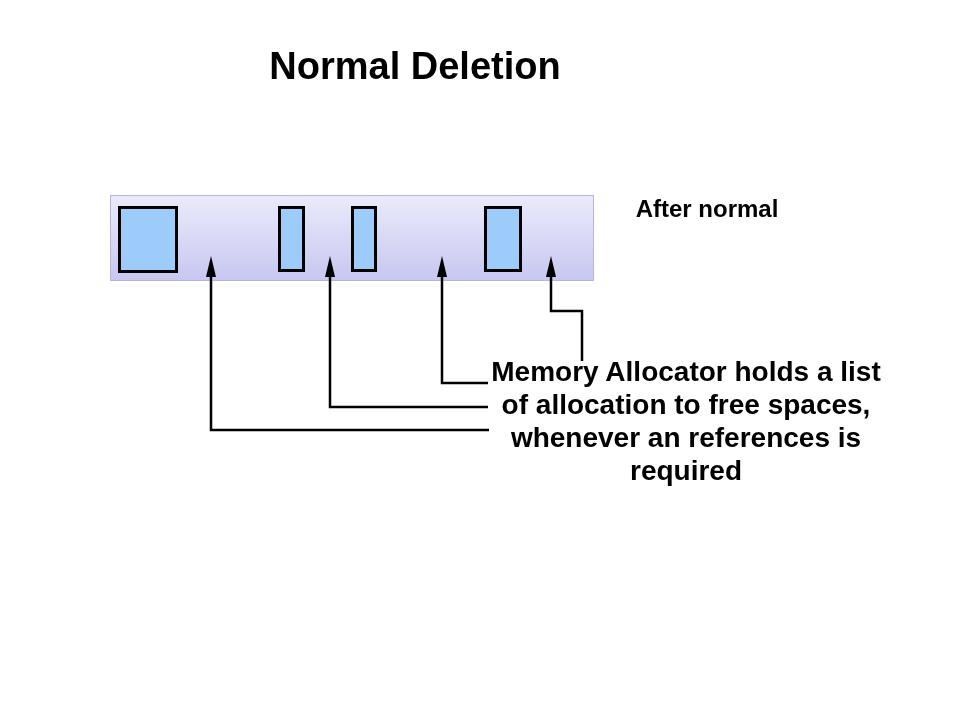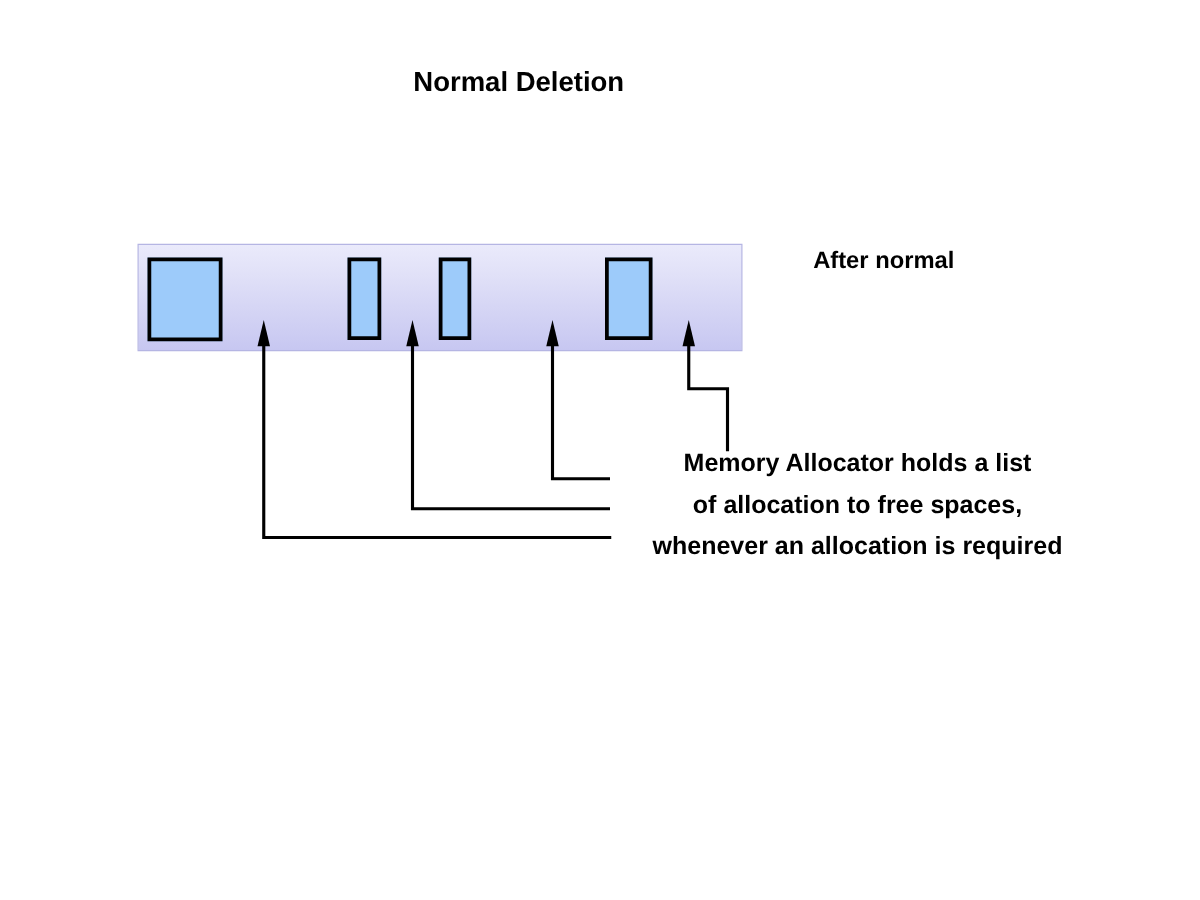--- a/index.html
+++ b/index.html
@@ -15,21 +15,21 @@
     overflow: hidden;
     font-family: "Liberation Sans", sans-serif;
     color: #000000;
   }
   .slide-title {
     position: absolute;
     left: 215px;
     top: 46px;
     width: 400px;
     text-align: center;
-    font-size: 22px;
+    font-size: 38px;
     line-height: 40px;
     font-weight: bold;
     letter-spacing: 0px;
   }
   .memory-bar {
     position: absolute;
     left: 110px;
     top: 195px;
     width: 484px;
     height: 86px;
@@ -54,31 +54,31 @@
     width: 960px;
     height: 720px;
     pointer-events: none;
   }
   .bar-caption {
     position: absolute;
     left: 597px;
     top: 194px;
     width: 220px;
     text-align: center;
-    font-size: 19px;
+    font-size: 24px;
     line-height: 30px;
     font-weight: bold;
   }
   .allocator-note {
     position: absolute;
     left: 476px;
     top: 355px;
     width: 420px;
     text-align: center;
-    font-size: 20px;
+    font-size: 28px;
     line-height: 33px;
     font-weight: bold;
   }
 </style>
 </head>
 <body>
 
 <div class="slide">
 
   <div class="slide-title">Normal Deletion</div>
@@ -105,16 +105,16 @@
     </g>
   </svg>
 
   <div class="bar-caption">
     <div>After normal</div>
   </div>
 
   <div class="allocator-note">
     <div>Memory Allocator holds a list</div>
     <div>of allocation to free spaces,</div>
-    <div>whenever an allocation is required</div>
+    <div>whenever an references is required</div>
   </div>
 
 </div>
 
 </body></html>

